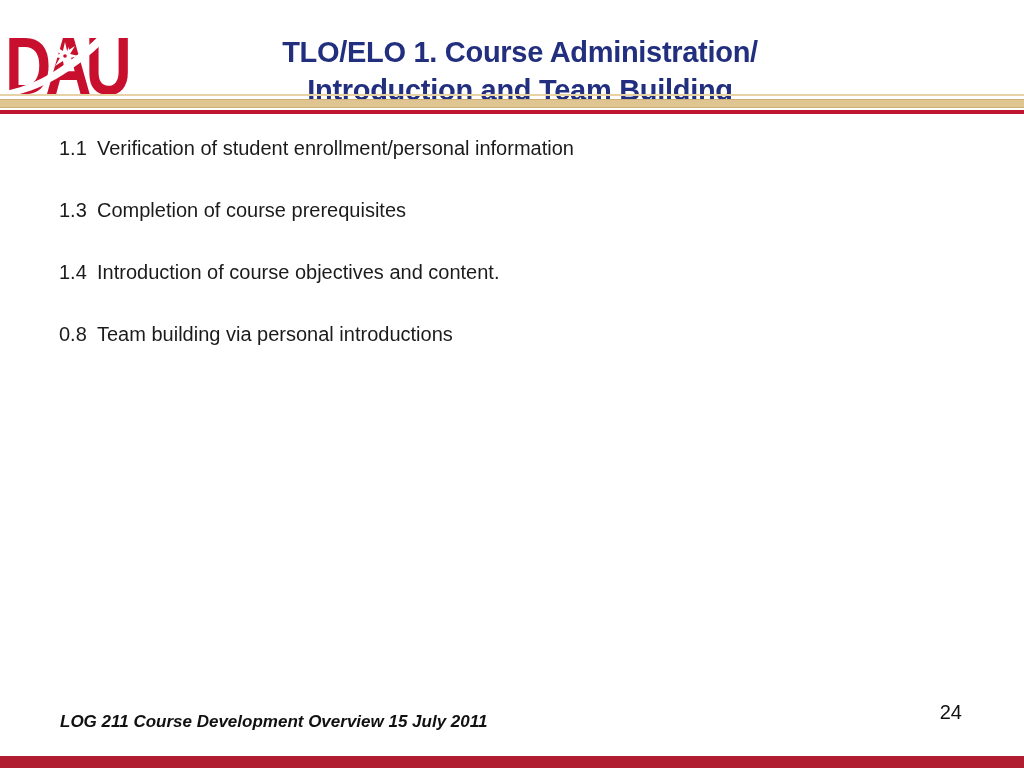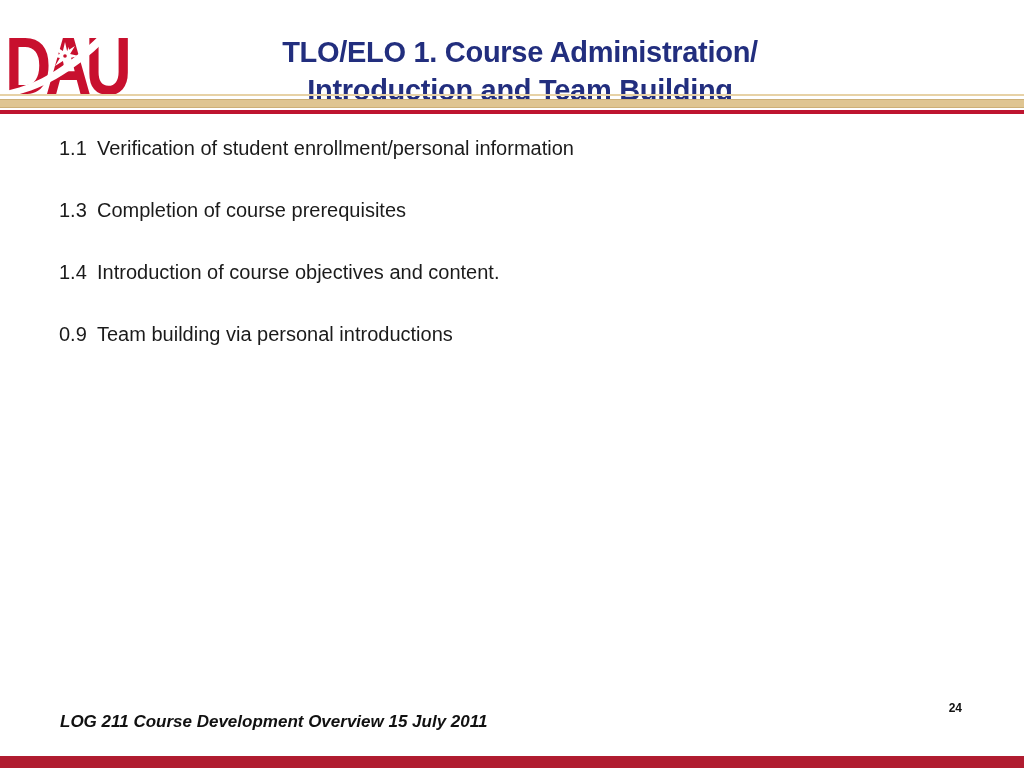--- a/index.html
+++ b/index.html
@@ -30,21 +30,21 @@
   .elo-num  { flex:0 0 38px; }
   .elo-txt  { flex:1 1 auto; white-space:nowrap; }
 
   
   .footer-text {
     position:absolute; left:60px; top:712px;
     font-size:17px; font-weight:bold; font-style:italic; color:#111;
   }
   .page-number {
     position:absolute; right:62px; top:701px;
-    font-size:12px; font-weight:bold; color:#111;
+    font-size:20px; font-weight:normal; color:#111;
   }
   .bottom-bar { position:absolute; left:0; right:0; bottom:0; height:12px; background:var(--botred,#B01C30); }
 </style>
 </head>
 <body>
 
 <div class="slide">
 
   <div class="logo">
     <svg width="128" height="74" viewBox="0 0 128 74" aria-hidden="true">
@@ -73,21 +73,21 @@
     </div>
     <div class="elo-item">
       <span class="elo-num">1.3</span>
       <span class="elo-txt">Completion of course prerequisites</span>
     </div>
     <div class="elo-item">
       <span class="elo-num">1.4</span>
       <span class="elo-txt">Introduction of course objectives and content.</span>
     </div>
     <div class="elo-item">
-      <span class="elo-num">0.9</span>
+      <span class="elo-num">0.8</span>
       <span class="elo-txt">Team building via personal introductions</span>
     </div>
   </main>
 
   <div class="footer-text">LOG 211 Course Development Overview 15 July 2011</div>
   <div class="page-number">24</div>
   <div class="bottom-bar"></div>
 
 </div>
 

